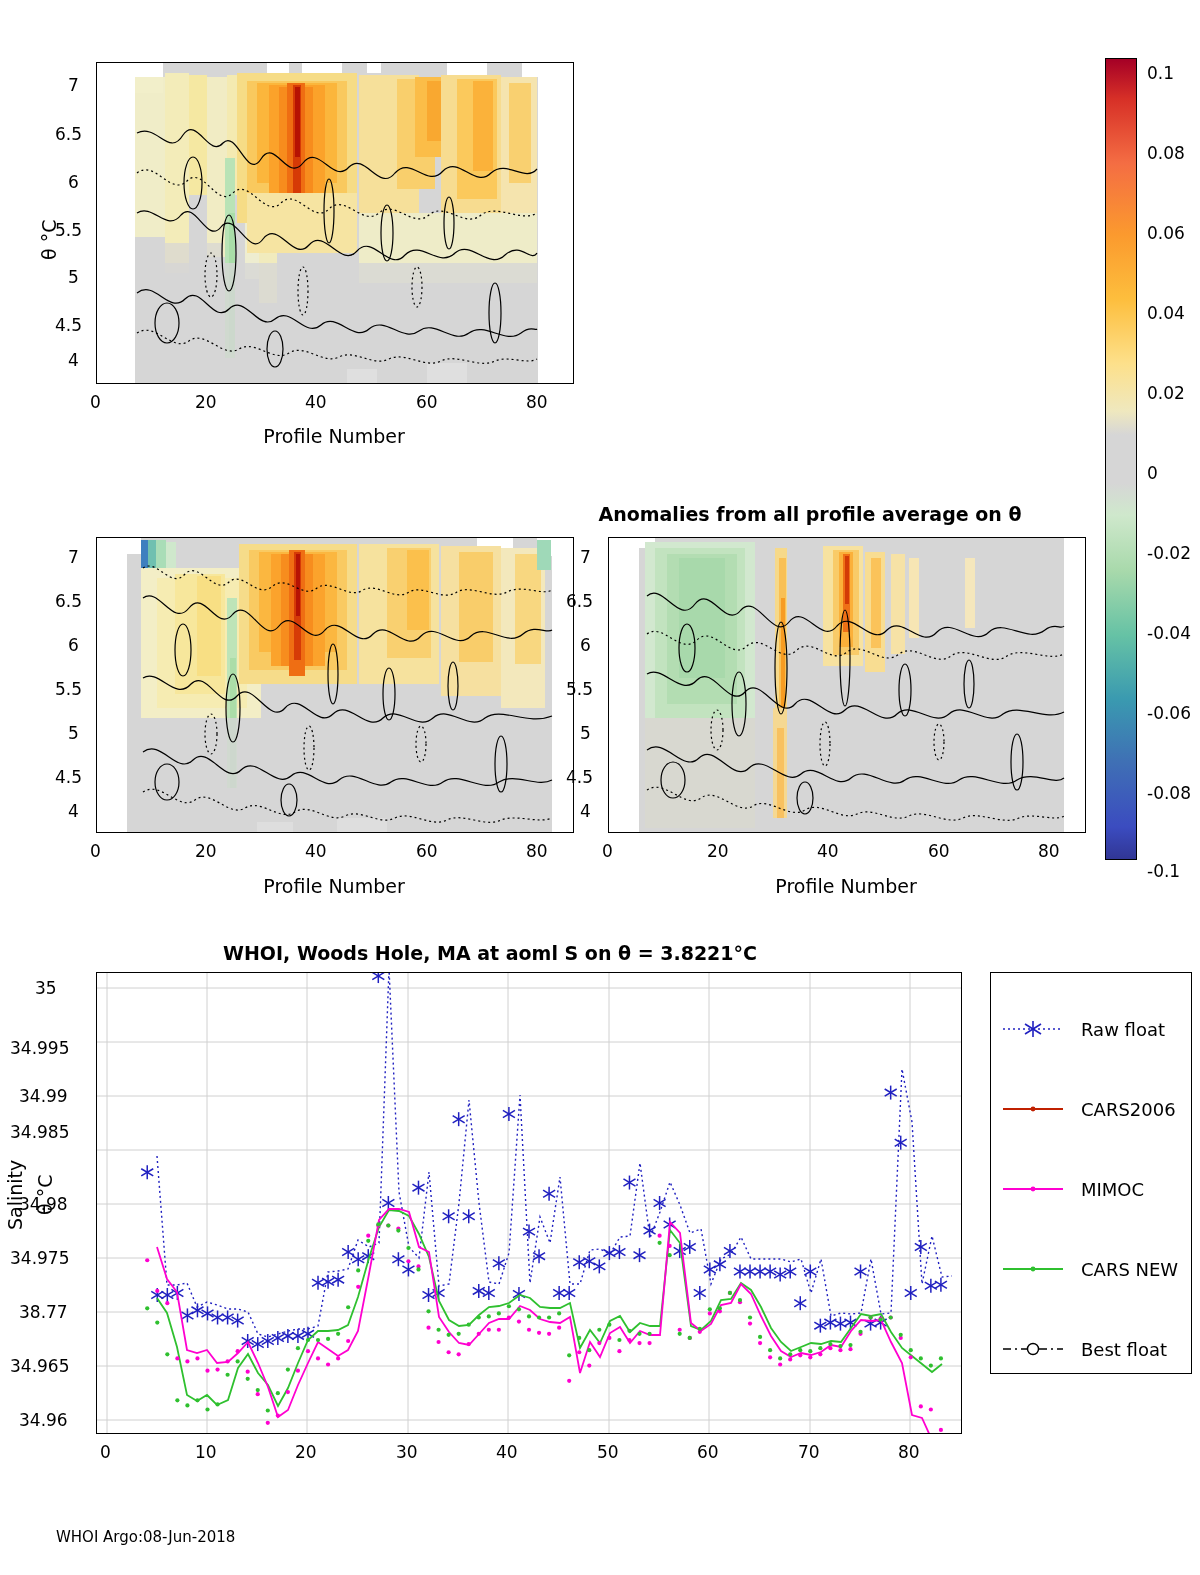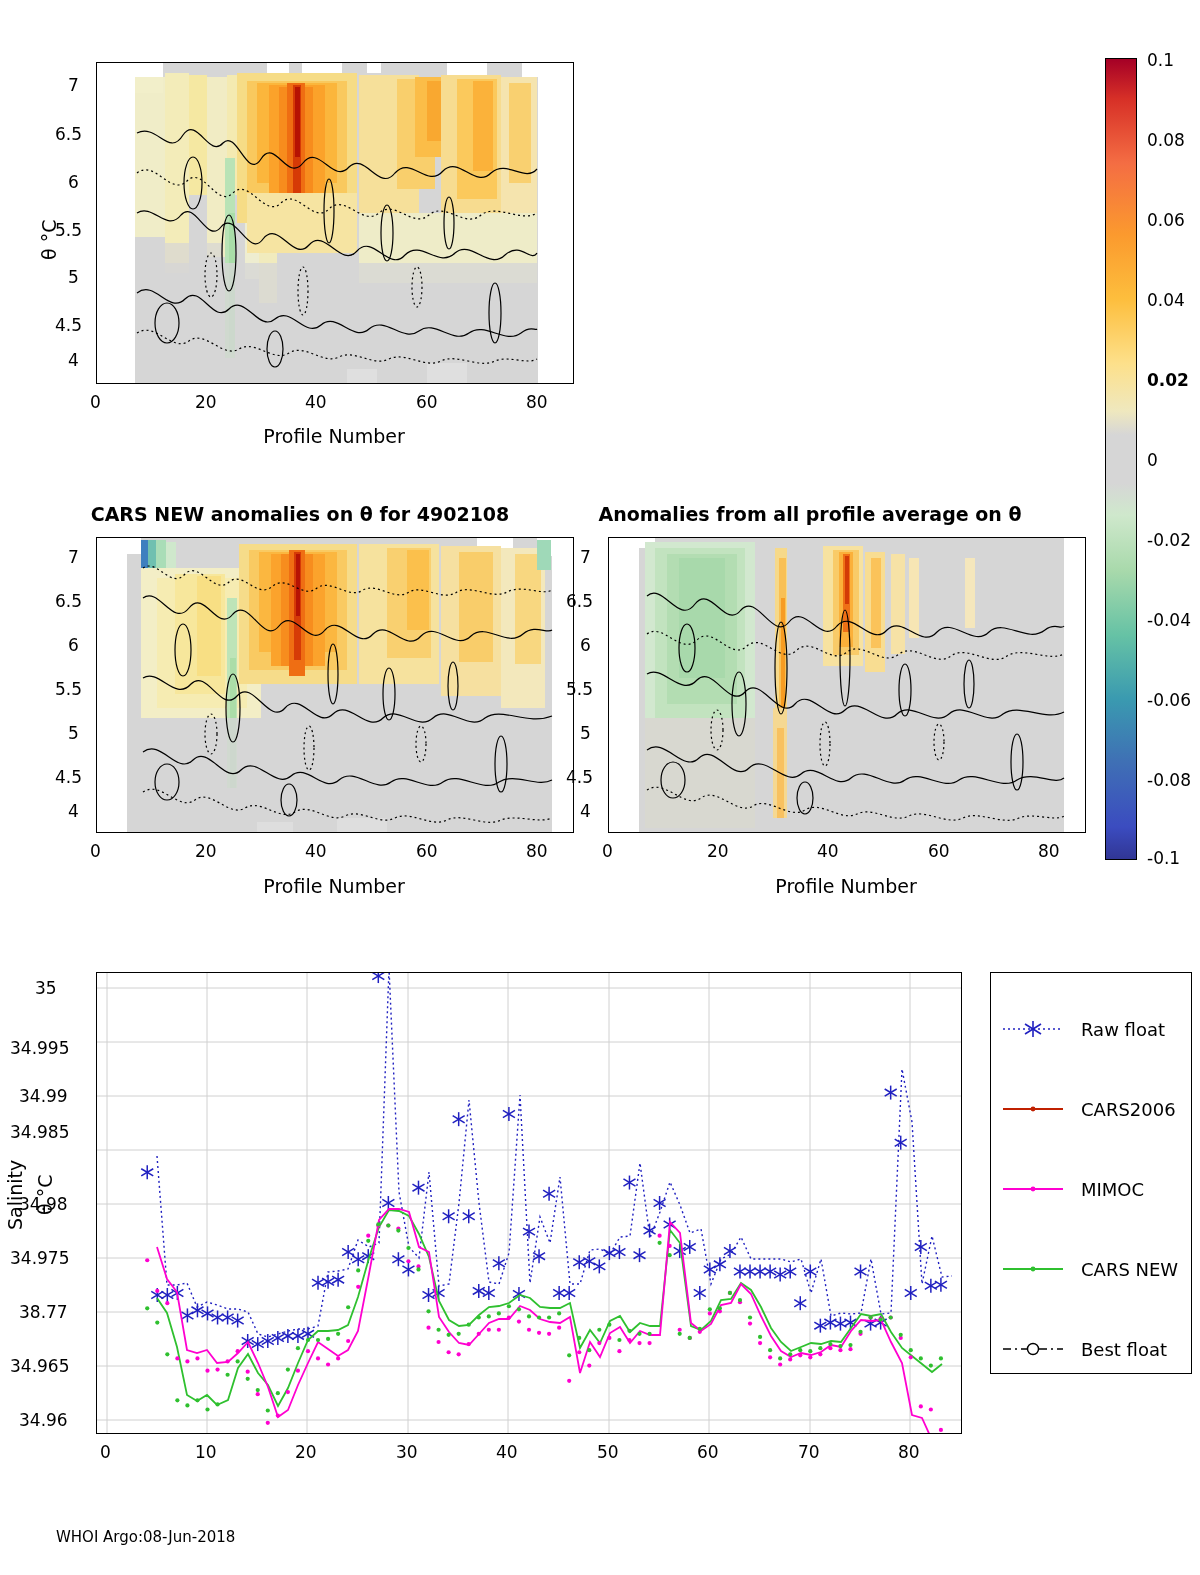--- a/index.html
+++ b/index.html
@@ -3,21 +3,21 @@
 <meta charset="utf-8">
 <style>
   html,body{margin:0;padding:0;background:#ffffff;}
   body{width:1200px;height:1575px;position:relative;font-family:"DejaVu Sans",sans-serif;color:#000;}
   .panel{position:absolute;}
   .title{font-weight:bold;font-size:19px;text-align:center;white-space:nowrap;}
   .axis-label{font-size:19px;text-align:center;}
   .tick{font-size:17px;position:absolute;white-space:nowrap;}
   .plotbox{position:absolute;border:1px solid #000;background:#d6d6d6;overflow:hidden;}
   .ylab{position:absolute;font-size:19px;transform:rotate(-90deg);transform-origin:left top;white-space:nowrap;}
-  .cb-tick{font-size:17px;position:absolute;white-space:nowrap;}
+  .cb-tick{font-size:17px;position:absolute;white-space:nowrap;margin-top:13px;}
   .legend-box{position:absolute;border:1px solid #000;background:#fff;}
   .legend-label{font-size:18px;position:absolute;white-space:nowrap;}
   .footer{position:absolute;font-size:15px;}
   svg{display:block;}
 </style>
 </head>
 <body>
 
 <div class="panel" style="left:0;top:0;width:620px;height:470px;">
 
@@ -113,21 +113,20 @@
   <div class="tick" style="left:90px;top:392px;">0</div>
   <div class="tick" style="left:195px;top:392px;">20</div>
   <div class="tick" style="left:305px;top:392px;">40</div>
   <div class="tick" style="left:416px;top:392px;">60</div>
   <div class="tick" style="left:526px;top:392px;">80</div>
 
   <div class="axis-label" style="position:absolute;left:96px;top:425px;width:476px;">Profile Number</div>
 </div>
 
 <div class="panel" style="left:0;top:475px;width:600px;height:460px;">
-  <div class="title" style="left:0;top:28px;width:600px;position:absolute;">CARS NEW anomalies on θ for 4902108</div>
 
   <div class="ylab" style="left:34px;top:740px;">θ °C</div>
 
   <div class="plotbox" style="left:96px;top:62px;width:476px;height:294px;">
     <svg width="476" height="294" viewBox="0 0 476 294">
       <rect x="0" y="0" width="476" height="294" fill="#d6d6d6"></rect>
       <rect x="0" y="0" width="30" height="294" fill="#ffffff"></rect>
       <rect x="30" y="0" width="14" height="16" fill="#ffffff"></rect>
       <rect x="380" y="0" width="36" height="10" fill="#ffffff"></rect>
       <rect x="440" y="0" width="36" height="18" fill="#ffffff"></rect>
@@ -302,30 +301,31 @@
       #a50026 0%, #d73027 5%, #f46d43 13%, #fb9a2e 22%,
       #fdbe3d 30%, #fde08a 38%, #efe8be 44%,
       #d6d6d6 47%, #d6d6d6 53%,
       #cfe8cc 57%, #a8d9ab 64%, #66c2a5 72%,
       #3a9ab0 80%, #3f6fb5 88%, #3b4cc0 96%, #313695 100%);"></div>
   </div>
   <div class="cb-tick" style="left:42px;top:-8px;">0.1</div>
   <div class="cb-tick" style="left:42px;top:72px;">0.08</div>
   <div class="cb-tick" style="left:42px;top:152px;">0.06</div>
   <div class="cb-tick" style="left:42px;top:232px;">0.04</div>
-  <div class="cb-tick" style="left:42px;top:312px;font-weight:bold;">0.02</div>
+  <div class="cb-tick" style="left:42px;top:312px;">0.02</div>
   <div class="cb-tick" style="left:42px;top:392px;">0</div>
   <div class="cb-tick" style="left:42px;top:472px;">-0.02</div>
   <div class="cb-tick" style="left:42px;top:552px;">-0.04</div>
   <div class="cb-tick" style="left:42px;top:632px;">-0.06</div>
   <div class="cb-tick" style="left:42px;top:712px;text-align:right;">-0.08</div>
   <div class="cb-tick" style="left:42px;top:790px;">-0.1</div>
 </div>
 
 <div class="panel" style="left:0;top:930px;width:1200px;height:600px;">
+  <div class="title" style="left:0;top:12px;width:980px;position:absolute;">WHOI, Woods Hole, MA at aoml S on θ = 3.8221°C</div>
 
   <div class="ylab" style="left:4px;top:300px;">Salinity</div>
 
   <div class="plotbox" style="left:96px;top:42px;width:864px;height:460px;background:#ffffff;">
     <svg width="864" height="460" viewBox="0 0 864 460">
 
       <g stroke="#d0d0d0" stroke-width="1">
         <line x1="0" y1="15" x2="864" y2="15"></line>
         <line x1="0" y1="69" x2="864" y2="69"></line>
         <line x1="0" y1="123" x2="864" y2="123"></line>

